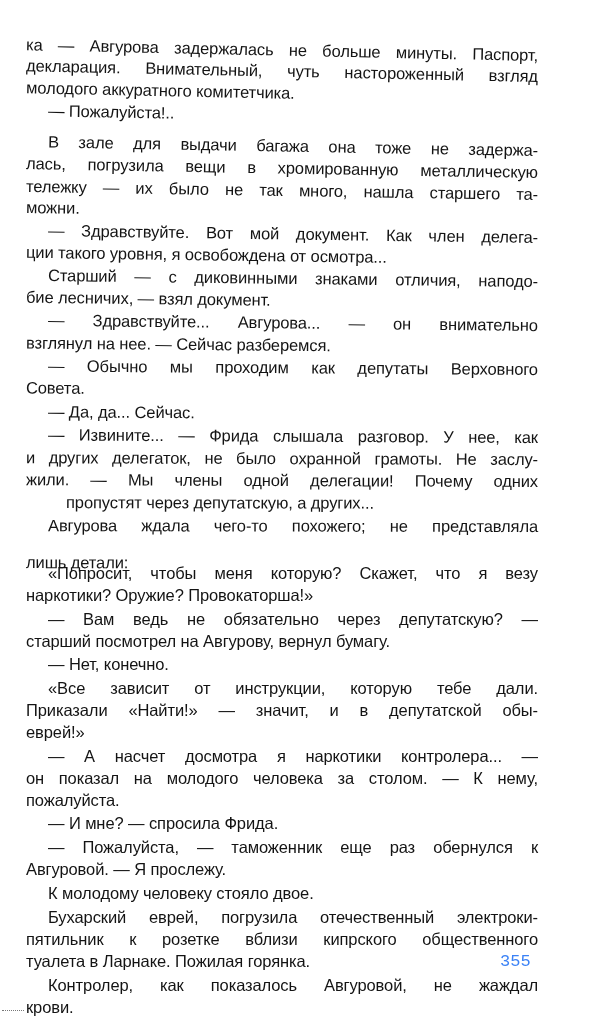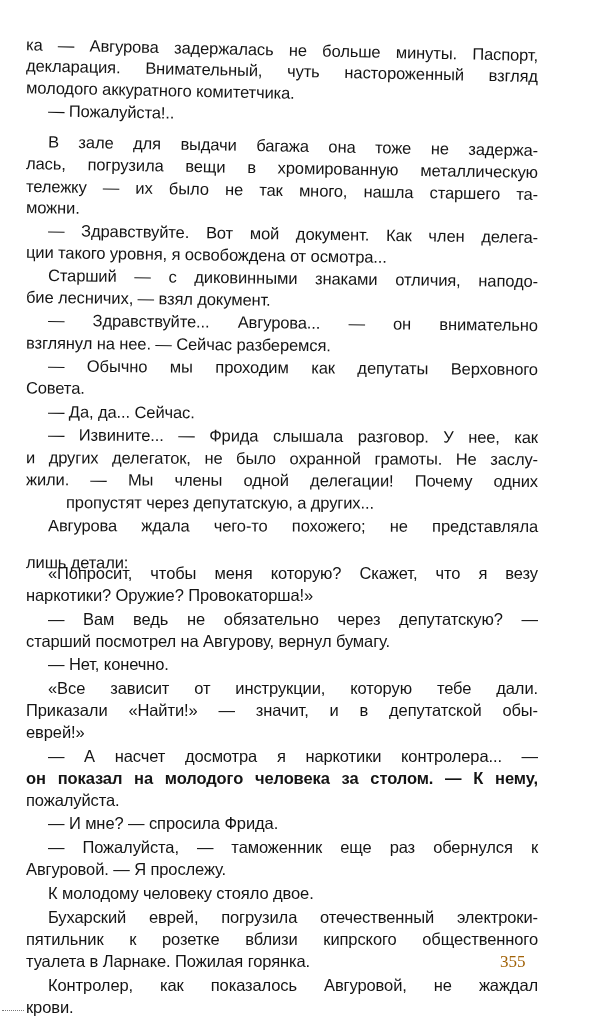--- a/index.html
+++ b/index.html
@@ -45,22 +45,22 @@
     }
     .line.indent {
       padding-left: 22px;
       width: 490px;
     }
     .page-number {
       position: absolute;
       left: 500px;
       top: 952px;
       font-size: 17px;
-      font-family: Liberation Serif, serif;
-      color: #a16207;
+      font-family: Liberation Mono, monospace;
+      color: #3b82f6;
     }
     .scan-mark {
       position: absolute;
       left: 2px;
       top: 1010px;
       width: 22px;
       height: 2px;
       border-top: 1px dotted #777;
     }
   </style>
@@ -94,21 +94,21 @@
       <div class="line last" style="top: 508px; transform-origin: 100% 50%; transform: rotate(0.1deg);">лишь детали:</div>
       <div class="line indent" style="top: 518px;">«Попросит, чтобы меня которую? Скажет, что я везу</div>
       <div class="line last" style="top: 540px;">наркотики? Оружие? Провокаторша!»</div>
       <div class="line indent" style="top: 564px;">— Вам ведь не обязательно через депутатскую? —</div>
       <div class="line last" style="top: 586px;">старший посмотрел на Авгурову, вернул бумагу.</div>
       <div class="line indent last" style="top: 609px;">— Нет, конечно.</div>
       <div class="line indent" style="top: 633px;">«Все зависит от инструкции, которую тебе дали.</div>
       <div class="line" style="top: 655px;">Приказали «Найти!» — значит, и в депутатской обы-</div>
       <div class="line last" style="top: 677px;">еврей!»</div>
       <div class="line indent" style="top: 701px;">— А насчет досмотра я наркотики контролера... —</div>
-      <div class="line" style="top: 723px; font-weight: bold;">он показал на молодого человека за столом. — К нему,</div>
+      <div class="line" style="top: 723px;">он показал на молодого человека за столом. — К нему,</div>
       <div class="line last" style="top: 745px;">пожалуйста.</div>
       <div class="line indent last" style="top: 768px;">— И мне? — спросила Фрида.</div>
       <div class="line indent" style="top: 792px;">— Пожалуйста, — таможенник еще раз обернулся к</div>
       <div class="line last" style="top: 814px;">Авгуровой. — Я прослежу.</div>
       <div class="line indent last" style="top: 838px;">К молодому человеку стояло двое.</div>
       <div class="line indent" style="top: 862px;">Бухарский еврей, погрузила отечественный электроки-</div>
       <div class="line" style="top: 884px;">пятильник к розетке вблизи кипрского общественного</div>
       <div class="line last" style="top: 906px;">туалета в Ларнаке. Пожилая горянка.</div>
       <div class="line indent" style="top: 930px;">Контролер, как показалось Авгуровой, не жаждал</div>
       <div class="line last" style="top: 952px;">крови.</div>

